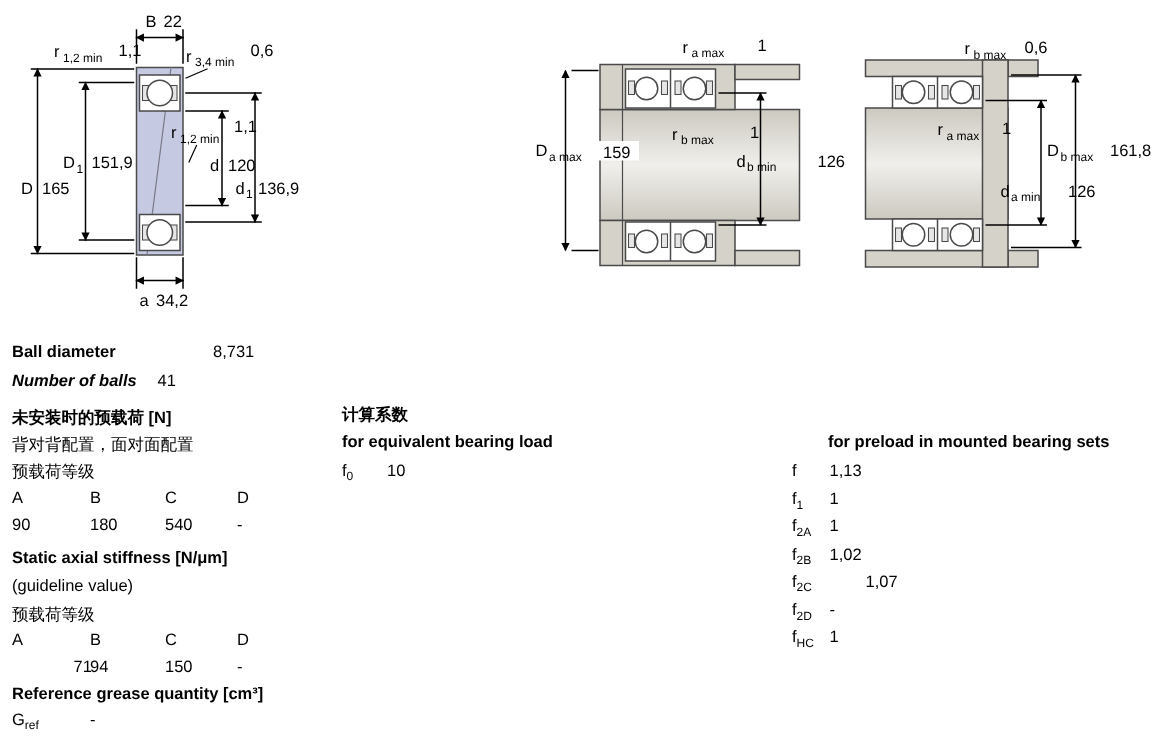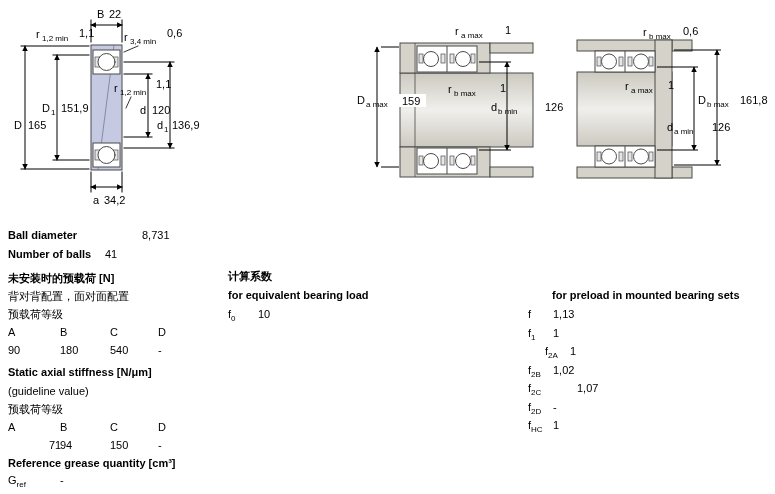--- a/index.html
+++ b/index.html
@@ -236,21 +236,21 @@
         <text x="667" y="131">d</text>
         <text class="st" x="674" y="134">a min</text>
         <text x="712" y="131">126</text>
       </g>
     </g>
   </svg>
 
   
   <div class="abs b" style="left:8px;top:229px;">Ball diameter</div>
   <div class="abs" style="left:105px;top:229px;padding-left:37px;">8,731</div>
-  <div class="abs b" style="left:8px;top:248px;">Number of balls</div>
+  <div class="abs b" style="left:8px;top:248px;font-style:italic;">Number of balls</div>
   <div class="abs" style="left:105px;top:248px;">41</div>
 
   <div class="abs" style="left:8px;top:289px;">背对背配置，面对面配置</div>
   <div class="abs b" style="left:8px;top:271px;">未安装时的预载荷 [N]</div>
   <div class="abs" style="left:8px;top:307px;">预载荷等级</div>
   <div class="abs" style="left:0;top:326px;width:220px;height:14px;">
     <span class="cell" style="left:8px;">A</span>
     <span class="cell" style="left:60px;">B</span>
     <span class="cell" style="left:110px;">C</span>
     <span class="cell" style="left:158px;">D</span>
@@ -296,21 +296,21 @@
   <div class="abs b" style="left:528px;top:289px;margin-left:24px;">for preload in mounted bearing sets</div>
 
   <div class="abs" style="left:528px;top:308px;">
     <span>f</span><span class="sub"></span>
     <span class="cell" style="left:25px;">1,13</span>
   </div>
   <div class="abs" style="left:528px;top:327px;">
     <span>f</span><span class="sub">1</span>
     <span class="cell" style="left:25px;">1</span>
   </div>
-  <div class="abs" style="left:545px;top:345px;">
+  <div class="abs" style="left:528px;top:345px;">
     <span>f</span><span class="sub">2A</span>
     <span class="cell" style="left:25px;">1</span>
   </div>
   <div class="abs" style="left:528px;top:364px;text-align:center;">
     <span>f</span><span class="sub">2B</span>
     <span class="cell" style="left:25px;">1,02</span>
   </div>
   <div class="abs" style="left:528px;top:382px;">
     <span>f</span><span class="sub">2C</span>
     <span class="cell" style="left:25px;margin-left:24px;">1,07</span>

